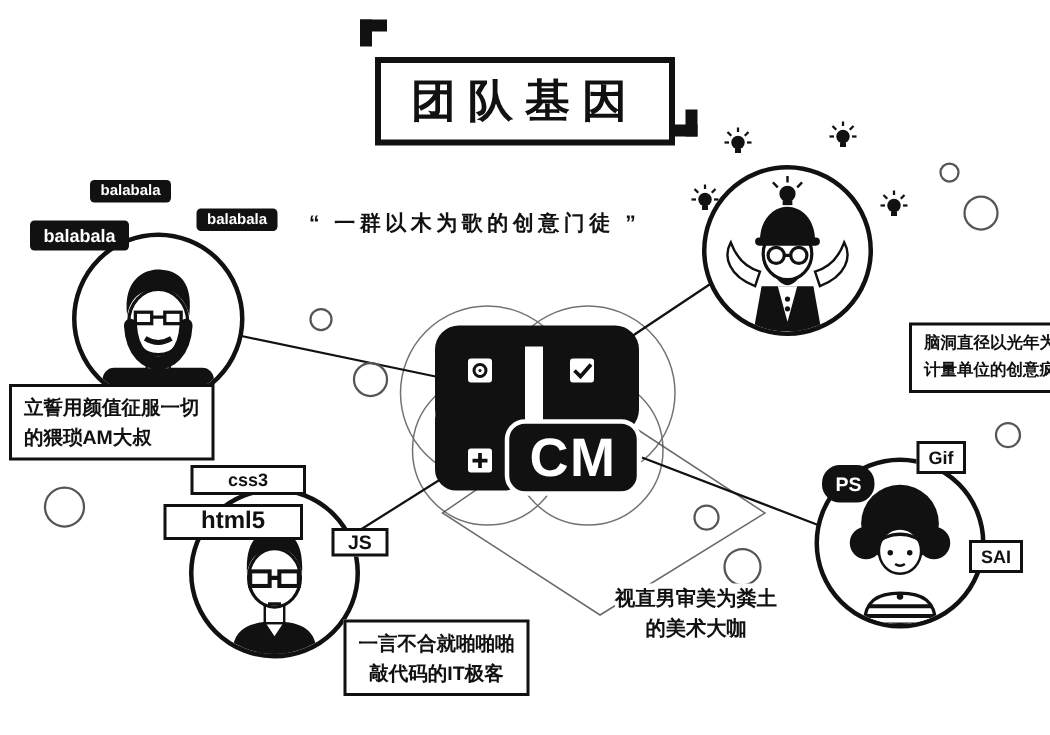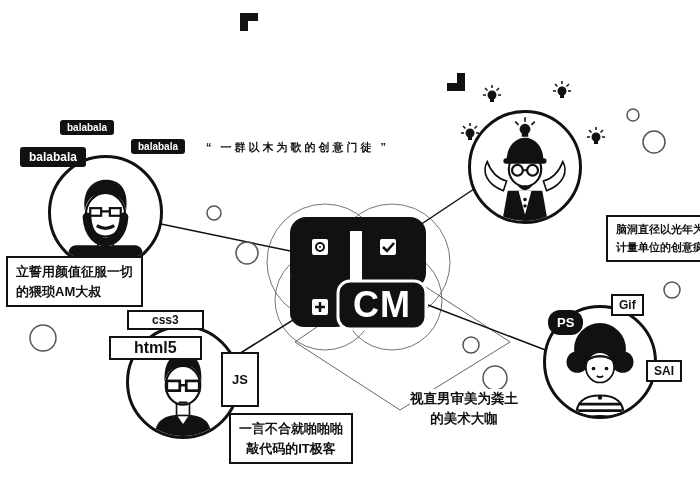--- a/index.html
+++ b/index.html
@@ -13,21 +13,21 @@
   .title-box {
     position:absolute; left:50%; top:38px; transform:translateX(-50%);
     border:4px solid #111; padding:5px 20px;
     font-size:30px; font-weight:700; letter-spacing:8px; white-space:nowrap;
   }
   .corner { position:absolute; width:18px; height:18px; }
   .corner.tl { left:240px; top:13px; border-top:8px solid #111; border-left:8px solid #111; }
   .corner.br { left:447px; top:73px; border-bottom:8px solid #111; border-right:8px solid #111; }
   .quote {
     position:absolute; left:206px; top:140px;
-    font-size:11px; font-weight:700; letter-spacing:3px; white-space:nowrap;
+    font-size:14px; font-weight:700; letter-spacing:3px; white-space:nowrap;
   }
   
   .member-circle {
     position:absolute; border:3px solid #111; border-radius:50%;
     background:#fff; overflow:hidden; z-index:3;
   }
   .member-circle svg { display:block; width:100%; height:100%; }
   .m-am   { left:48px;  top:155px; width:115px; height:115px; }
   .m-cre  { left:468px; top:110px; width:114px; height:114px; }
   .m-it   { left:126px; top:325px; width:114px; height:114px; }
@@ -50,21 +50,21 @@
   .cap-cre { left:606px; top:215px; font-size:11px; line-height:1.6; }
   .cap-it  { left:229px; top:413px; font-size:13px; text-align:center; }
   .cap-art { left:410px; top:389px; font-size:13.5px; text-align:center; }
   
   .tag {
     position:absolute; background:#fff; border:2px solid #111;
     font-weight:700; z-index:5; padding:1px 23px; white-space:nowrap;
   }
   .tag-css3  { left:127px; top:310px; font-size:12px; }
   .tag-html5 { left:109px; top:336px; font-size:16px; }
-  .tag-js    { left:221px; top:352px; font-size:13px; padding:18px 9px; }
+  .tag-js    { left:221px; top:352px; font-size:13px; padding:0 9px; }
   .tag-ps    { left:548px; top:310px; font-size:13px; background:#111; color:#fff; border-color:#111; padding:3px 7px;border-radius:12px; }
   .tag-gif   { left:611px; top:294px; font-size:12px; padding:2px 6px; }
   .tag-sai   { left:646px; top:360px; font-size:12px; padding:2px 6px; }
   
   .overlay { position:absolute; left:0; top:0; width:700px; height:490px; z-index:1; }
   .logo-wrap { position:absolute; left:288px; top:215px; width:150px; height:125px; z-index:4;text-decoration:underline; }
   .bulb { position:absolute; width:20px; height:20px; z-index:4; }
   .bulb-1 { left:482px; top:84px; }
   .bulb-2 { left:552px; top:80px; }
   .bulb-3 { left:460px; top:122px; }
@@ -95,20 +95,21 @@
       <circle cx="43" cy="338" r="13"></circle>
       <circle cx="471" cy="345" r="8"></circle>
       <circle cx="495" cy="378" r="12"></circle>
       <circle cx="654" cy="142" r="11"></circle>
       <circle cx="633" cy="115" r="6"></circle>
       <circle cx="672" cy="290" r="8"></circle>
     </g>
   </svg>
 
   <span class="corner tl"></span>
+  <div class="title-box">团队基因</div>
   <span class="corner br"></span>
   <div class="quote">“ 一群以木为歌的创意门徒 ”</div>
 
   <div class="logo-wrap">
     <svg viewBox="0 0 150 125">
       <rect x="2" y="2" width="136" height="72" rx="16" fill="#111"></rect>
       <rect x="62" y="16" width="12" height="58" fill="#fff"></rect>
       <rect x="2" y="50" width="60" height="62" rx="14" fill="#111"></rect>
       <g>
         <rect x="24" y="24" width="16" height="16" rx="2" fill="#fff"></rect>

